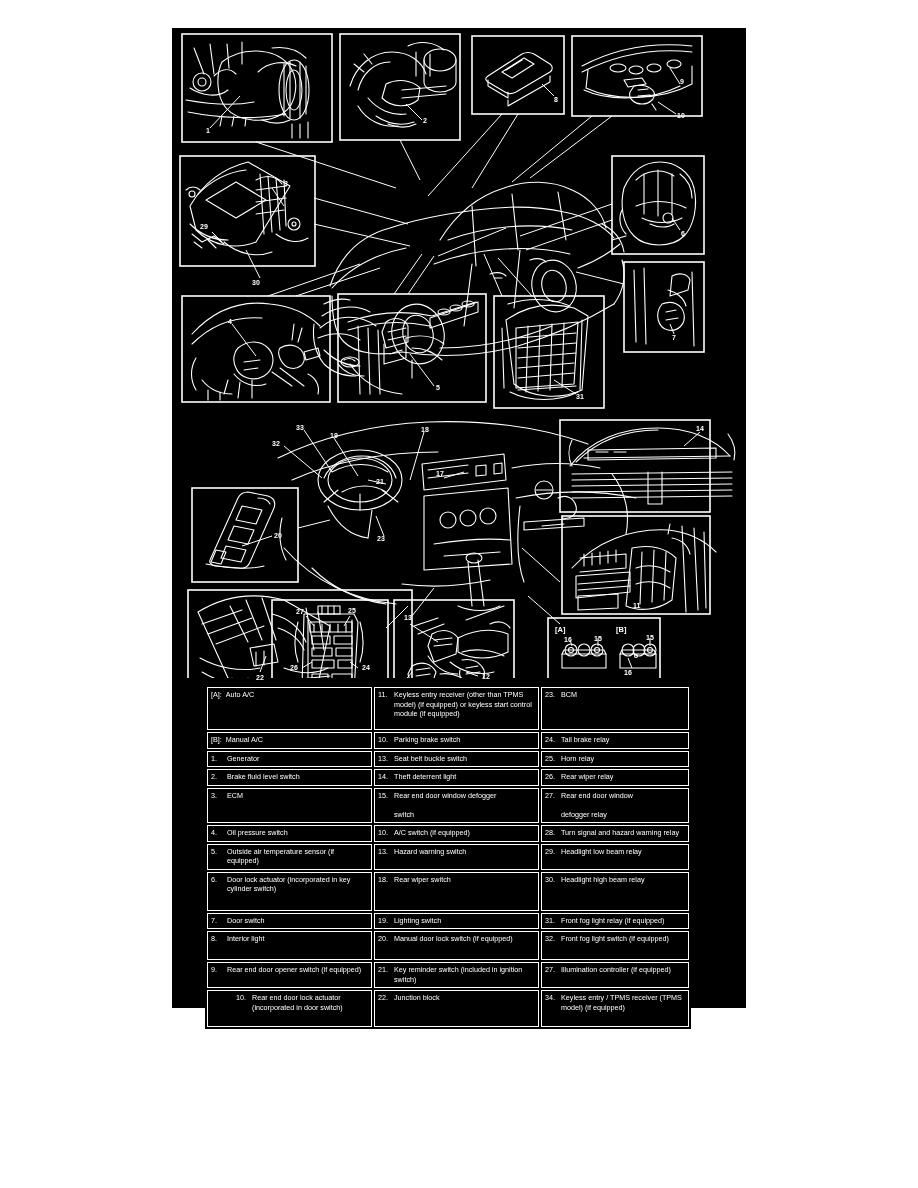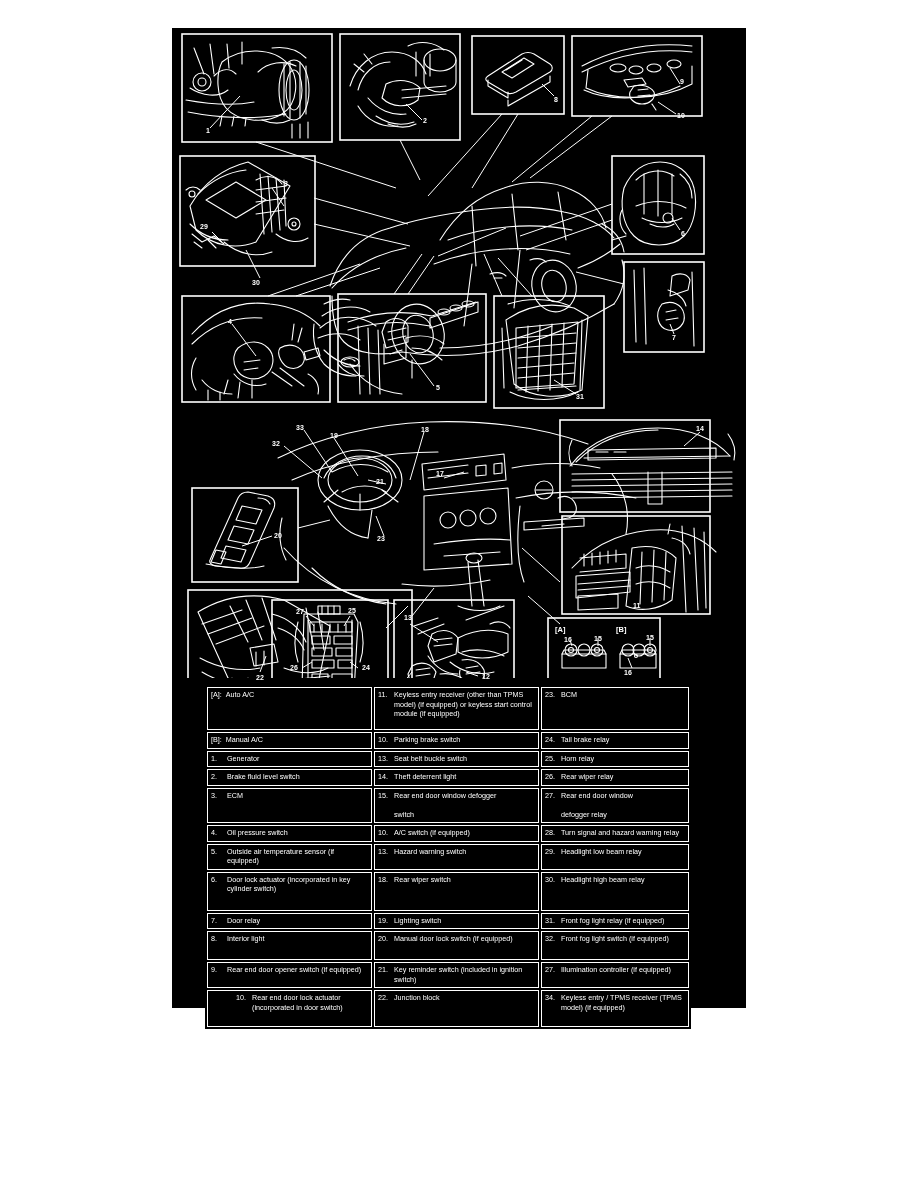--- a/index.html
+++ b/index.html
@@ -786,21 +786,21 @@
               <div class="lbl-wrap">
                 <span class="num">30.</span>
                 <span class="lbl-text">Headlight high beam relay</span>
               </div>
             </td>
           </tr>
           <tr>
             <td class="col-a">
               <div class="lbl-wrap">
                 <span class="num">7.</span>
-                <span class="lbl-text">Door relay</span>
+                <span class="lbl-text">Door switch</span>
               </div>
             </td>
             <td class="col-b">
               <div class="lbl-wrap">
                 <span class="num">19.</span>
                 <span class="lbl-text">Lighting switch</span>
               </div>
             </td>
             <td class="col-c">
               <div class="lbl-wrap">

